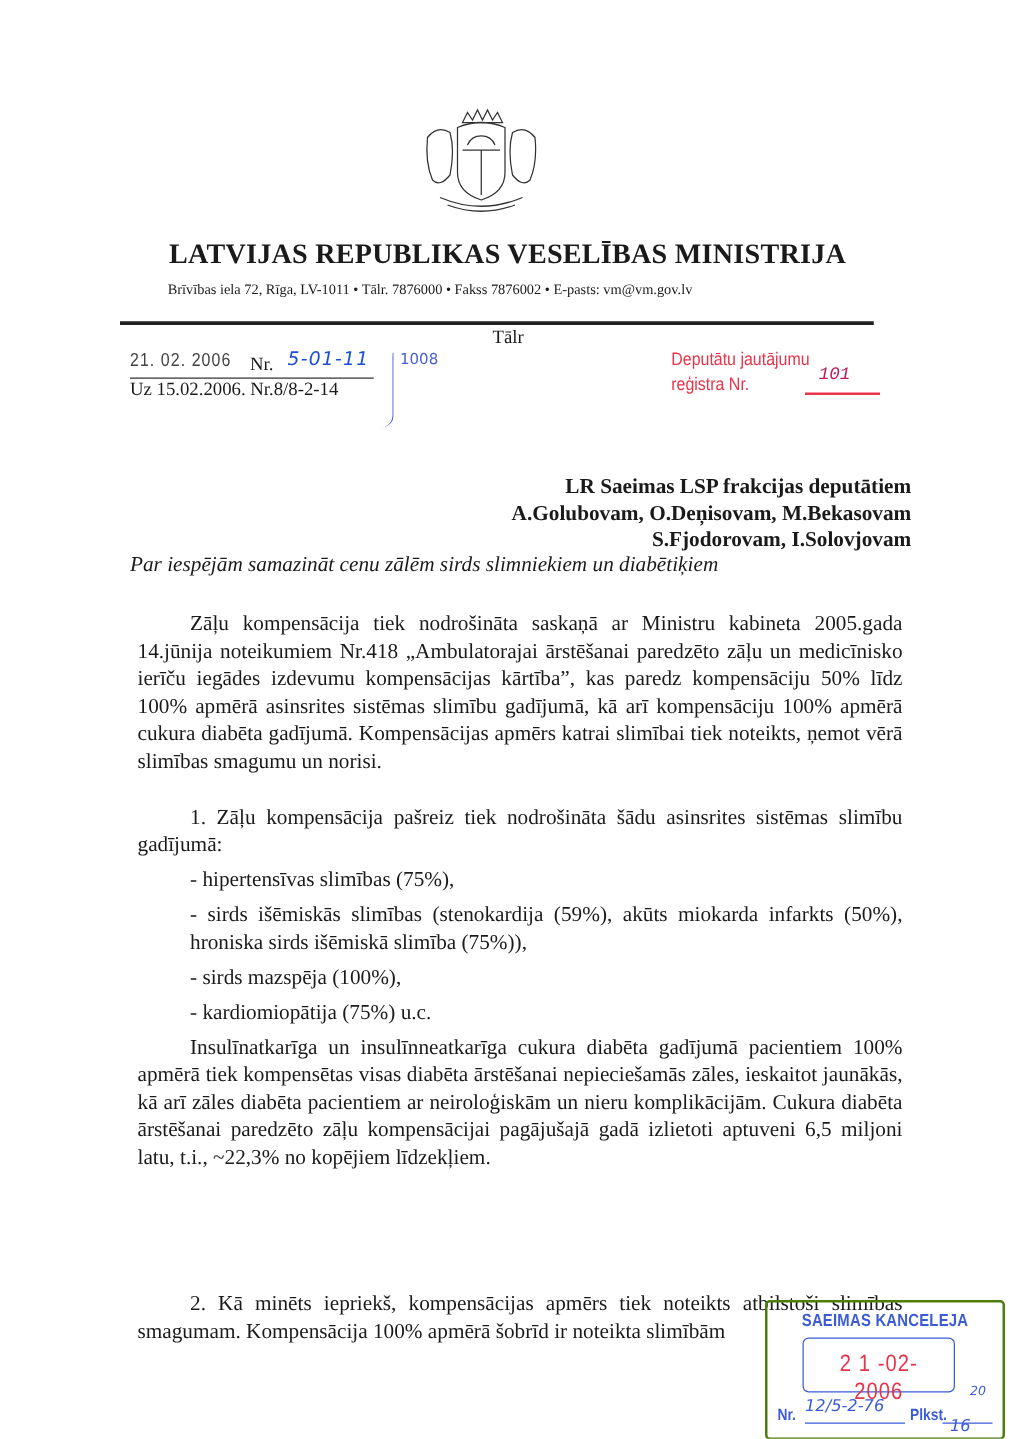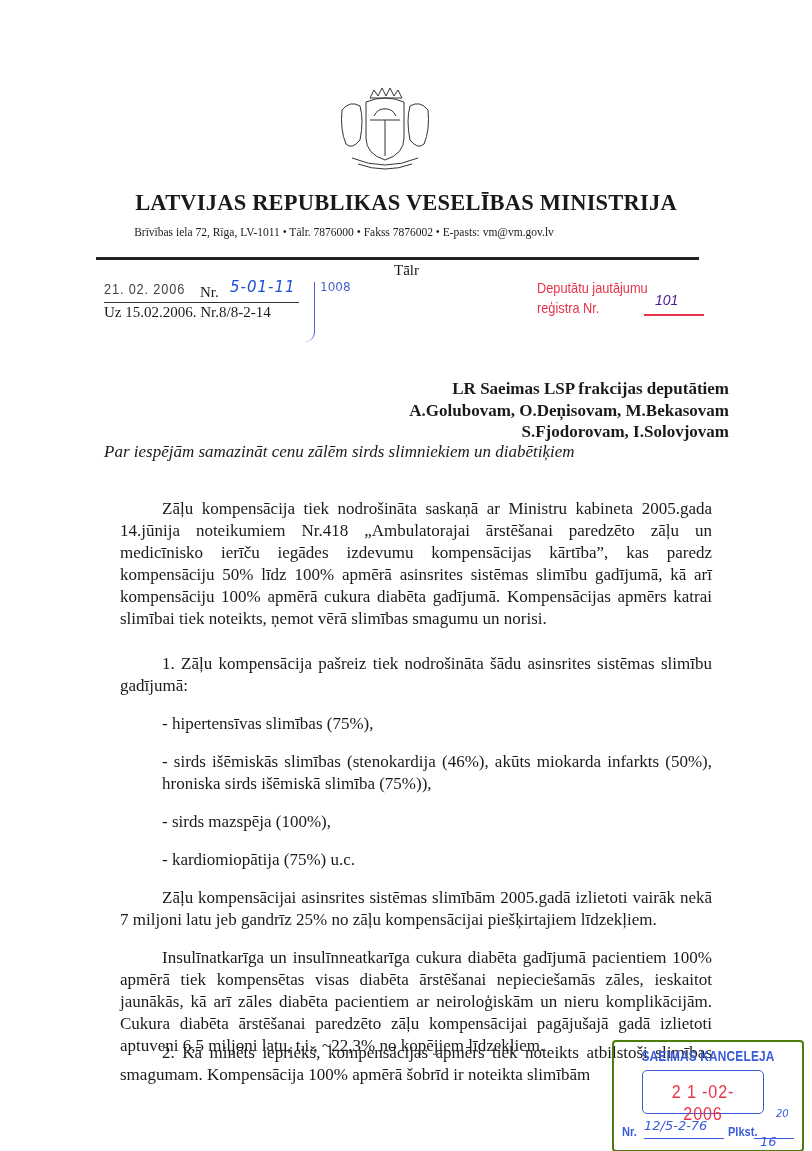--- a/index.html
+++ b/index.html
@@ -31,30 +31,30 @@
     color: #1d4ed8; font-style: italic; letter-spacing: 1px;
   }
   .nr-hw2 { left: 320px; top: 280px; font-size: 12px; color: #4a5fd0; font-family: "DejaVu Sans", sans-serif; }
   .ref-underline { left: 104px; top: 302px; width: 195px; height: 1px; background: #333; }
   .bracket { left: 300px; top: 282px; width: 14px; height: 60px; border-right: 1.5px solid #4a5fd0; border-radius: 0 0 10px 0; }
   .ref-line { left: 104px; top: 304px; font-size: 15px; }
   .reg-stamp {
     left: 537px; top: 278px; font-family: "Liberation Sans", sans-serif; font-size: 14.5px;
     color: #e8334a; line-height: 20px; transform: scaleX(0.88); transform-origin: left;
   }
-  .reg-num { left: 655px; top: 292px; font-family: Liberation Sans, sans-serif; font-style: italic; font-size: 14px; color: #4c1d95; }
+  .reg-num { left: 655px; top: 292px; font-family: Liberation Mono, monospace; font-style: italic; font-size: 14px; color: #be185d; }
   .reg-underline { left: 644px; top: 314px; width: 60px; height: 1.5px; background: #e8334a; }
   .recipients {
     right: 83px; top: 346px; text-align: right; font-weight: bold; font-size: 17px; line-height: 21.5px; margin-top: 32px;
   }
   .subject { left: 104px; top: 442px; font-style: italic; font-size: 17px; }
   .body {
     left: 104px; width: 624px; font-size: 17px; line-height: 22px; text-align: justify;
   }
-  .body p { margin: 16px; }
+  .body p { margin: 6px; }
   .indent { text-indent: 42px; }
   .list-item { padding-left: 42px; text-indent: 0; }
   .p1 { top: 482px; }
   .p2 { top: 637px; }
   .p3 { top: 1026px; }
   .stamp {
     left: 612px; top: 1040px; width: 188px; height: 108px;
     border: 2px solid #4d7c0f; border-radius: 4px; background: rgba(255,255,255,0.0);
     font-family: "Liberation Sans", sans-serif; color: #3b5bd9;
   }
@@ -120,24 +120,23 @@
 
 <div class="abs subject">Par iespējām samazināt cenu zālēm sirds slimniekiem un diabētiķiem</div>
 
 <div class="abs body p1">
   <p class="indent">Zāļu kompensācija tiek nodrošināta saskaņā ar Ministru kabineta 2005.gada 14.jūnija noteikumiem Nr.418 „Ambulatorajai ārstēšanai paredzēto zāļu un medicīnisko ierīču iegādes izdevumu kompensācijas kārtība”, kas paredz kompensāciju 50% līdz 100% apmērā asinsrites sistēmas slimību gadījumā, kā arī kompensāciju 100% apmērā cukura diabēta gadījumā. Kompensācijas apmērs katrai slimībai tiek noteikts, ņemot vērā slimības smagumu un norisi.</p>
 </div>
 
 <div class="abs body p2">
   <p class="indent">1. Zāļu kompensācija pašreiz tiek nodrošināta šādu asinsrites sistēmas slimību gadījumā:</p>
   <p class="list-item">- hipertensīvas slimības (75%),</p>
-  <p class="list-item">- sirds išēmiskās slimības (stenokardija (46%), akūts miokarda infarkts (50%), hroniska sirds išēmiskā slimība (75%)),</p>
+  <p class="list-item">- sirds išēmiskās slimības (stenokardija (59%), akūts miokarda infarkts (50%), hroniska sirds išēmiskā slimība (75%)),</p>
   <p class="list-item">- sirds mazspēja (100%),</p>
   <p class="list-item">- kardiomiopātija (75%) u.c.</p>
-  <p class="indent">Zāļu kompensācijai asinsrites sistēmas slimībām 2005.gadā izlietoti vairāk nekā 7 miljoni latu jeb gandrīz 25% no zāļu kompensācijai piešķirtajiem līdzekļiem.</p>
   <p class="indent">Insulīnatkarīga un insulīnneatkarīga cukura diabēta gadījumā pacientiem 100% apmērā tiek kompensētas visas diabēta ārstēšanai nepieciešamās zāles, ieskaitot jaunākās, kā arī zāles diabēta pacientiem ar neiroloģiskām un nieru komplikācijām. Cukura diabēta ārstēšanai paredzēto zāļu kompensācijai pagājušajā gadā izlietoti aptuveni 6,5 miljoni latu, t.i., ~22,3% no kopējiem līdzekļiem.</p>
 </div>
 
 <div class="abs body p3">
   <p class="indent">2. Kā minēts iepriekš, kompensācijas apmērs tiek noteikts atbilstoši slimības smagumam. Kompensācija 100% apmērā šobrīd ir noteikta slimībām</p>
 </div>
 
 <div class="abs stamp">
   <div class="stamp-title">SAEIMAS KANCELEJA</div>
   <div class="stamp-datebox">

